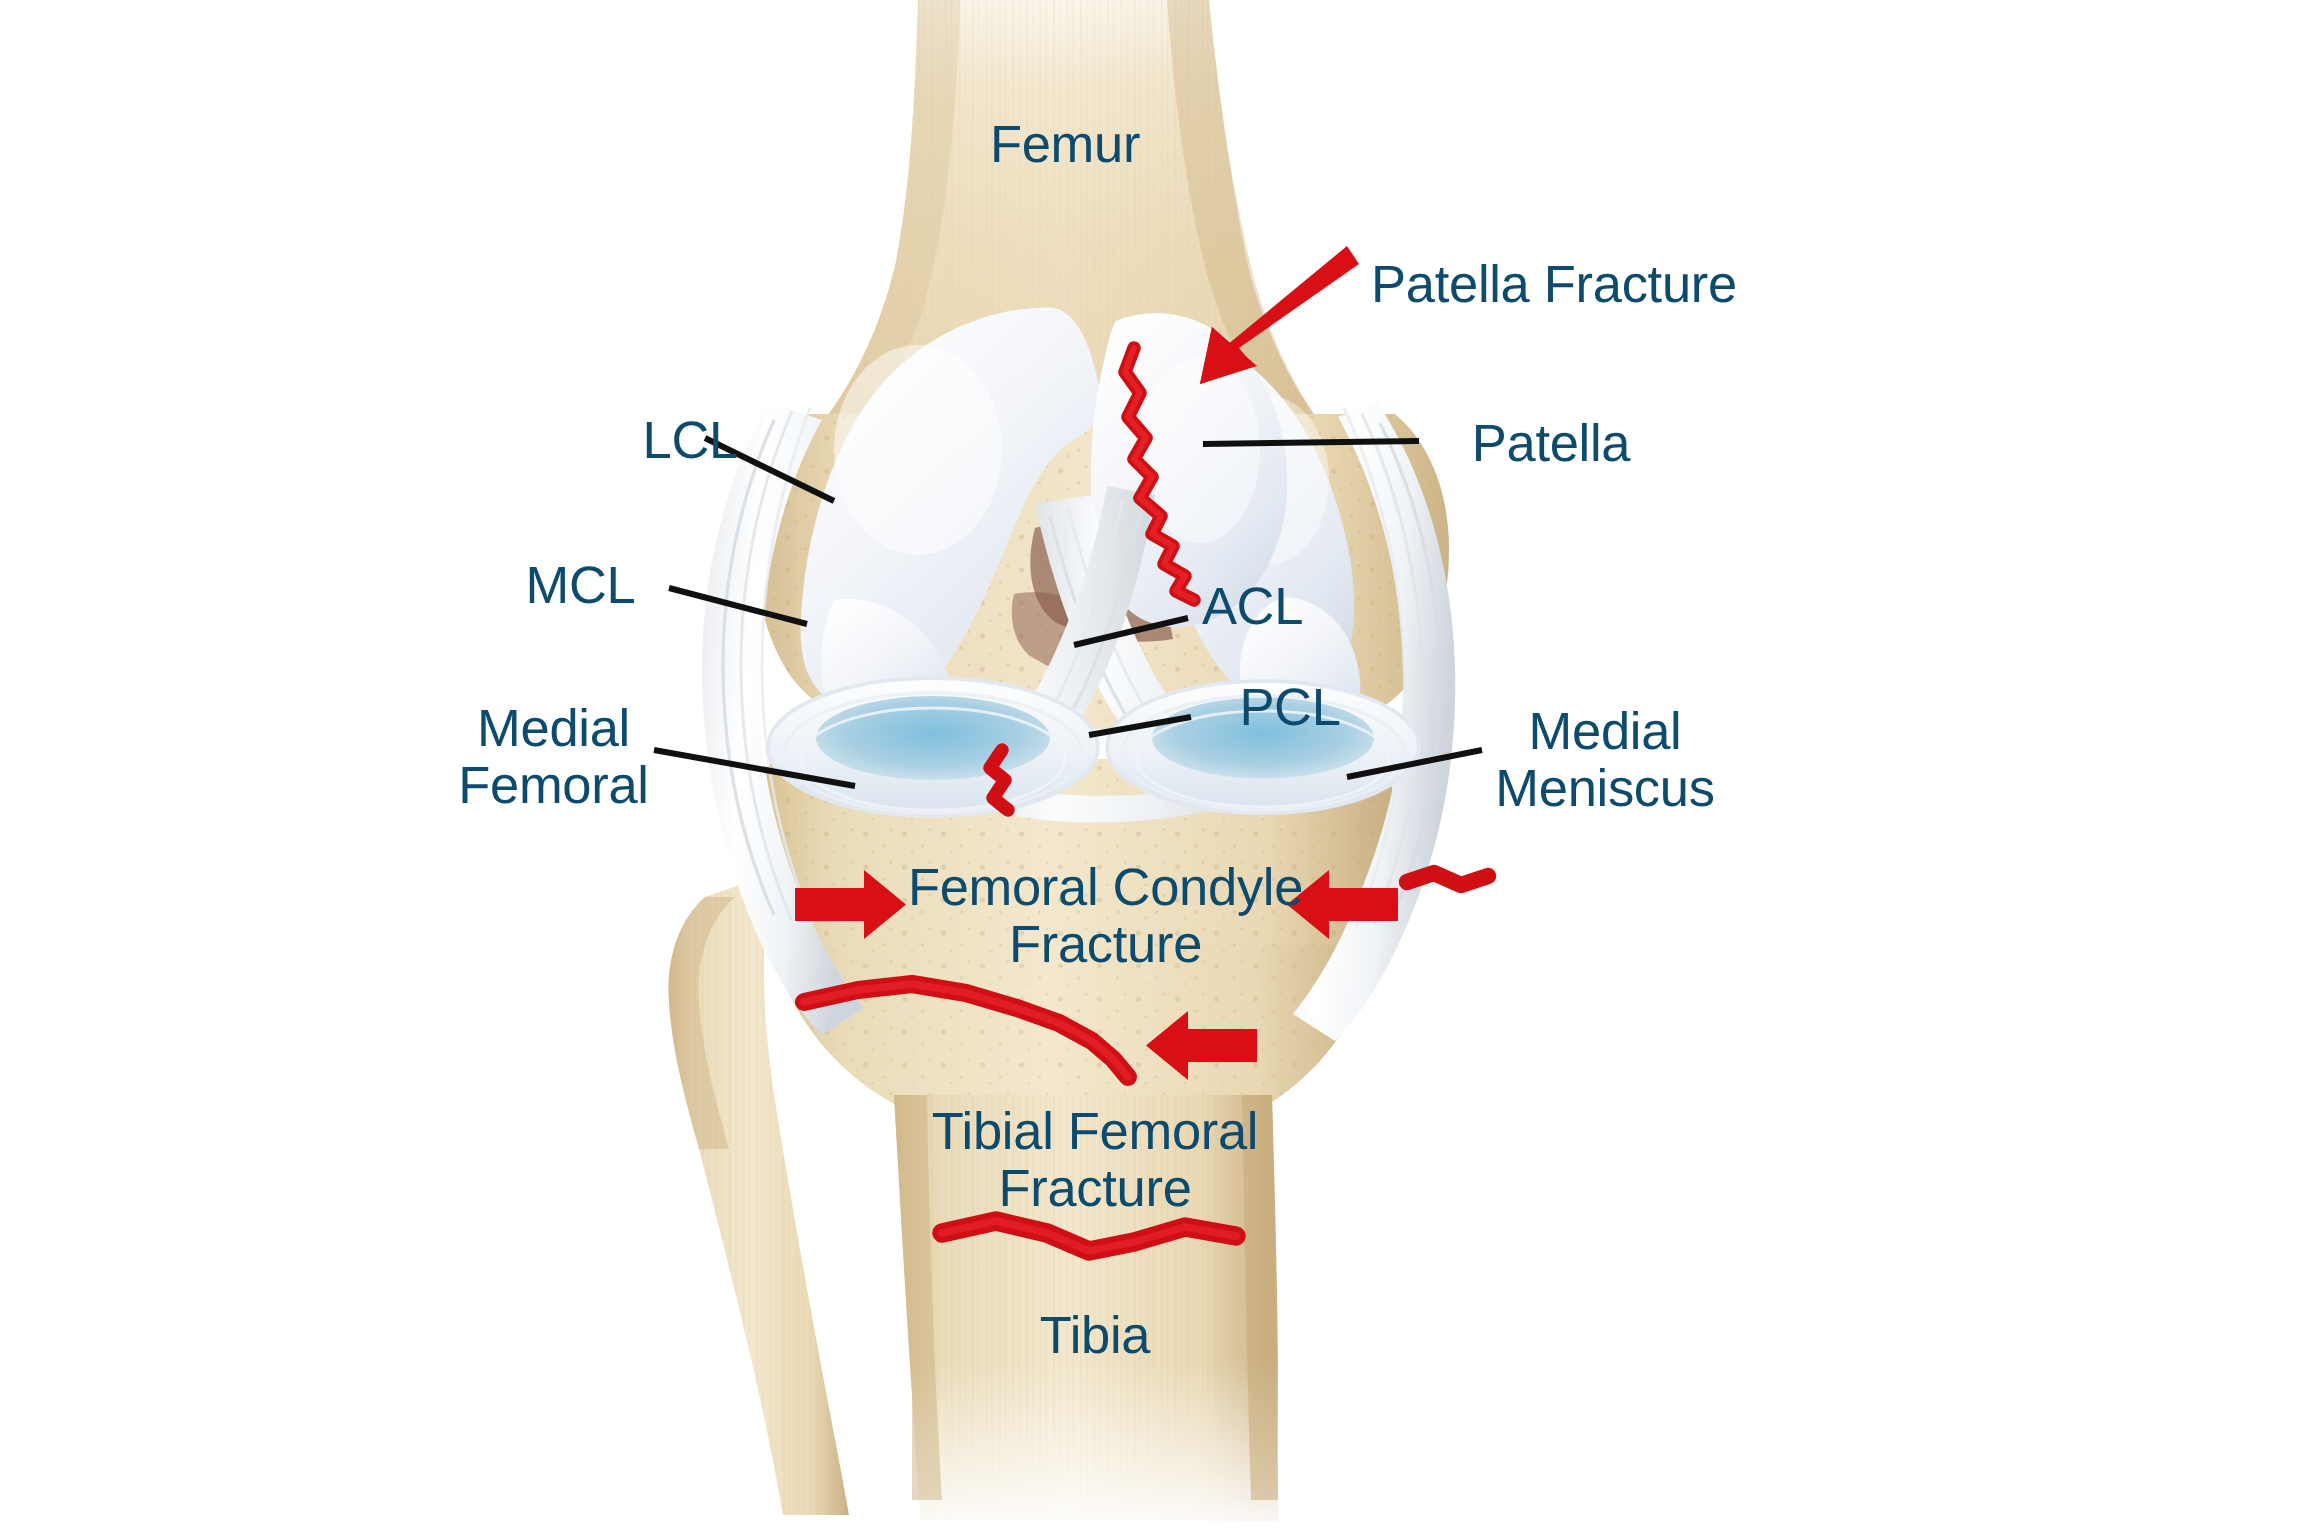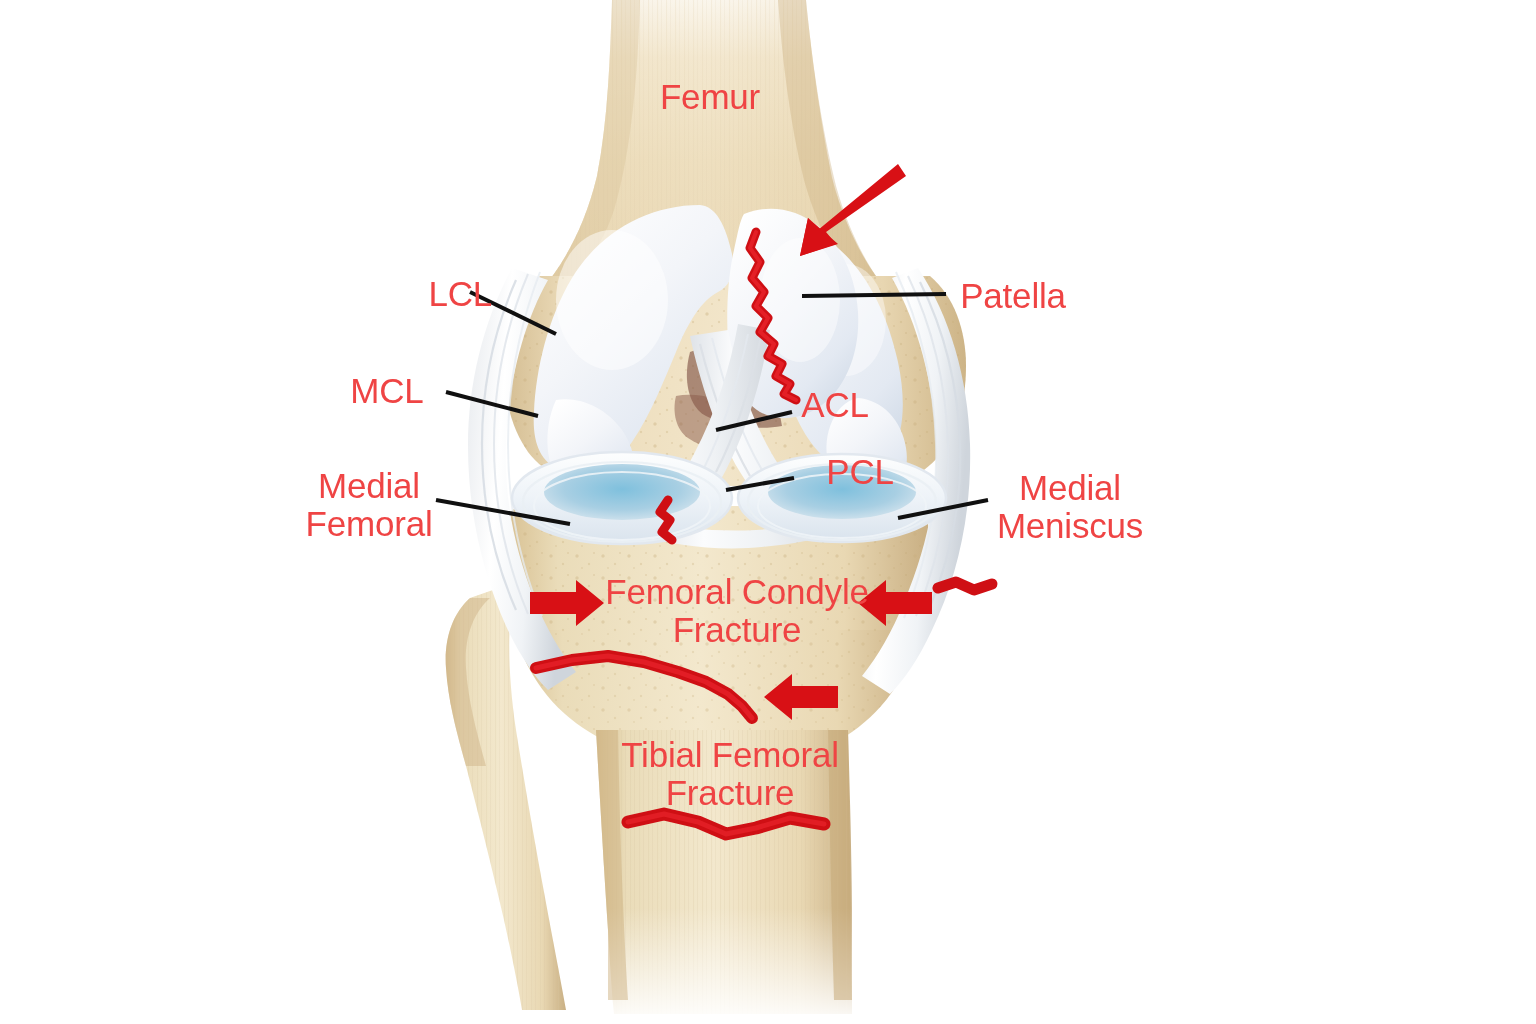--- a/index.html
+++ b/index.html
@@ -6,21 +6,21 @@
   #stage{
     position:relative;
     width:1536px;height:1024px;
     background:#ffffff;
     overflow:hidden;
     font-family:"Liberation Sans", sans-serif;
   }
   #art{position:absolute;left:0;top:0;width:1536px;height:1024px;}
   .lbl{
     position:absolute;
-    color:#ef4444;
+    color:#0c4a6e;
     font-family:"Liberation Sans", sans-serif;
     font-size:35px;
     line-height:1.08;
     white-space:pre;
     letter-spacing:-0.2px;
   }
   .lbl.ctr{text-align:center;}
 </style>
 </head>
 <body>
@@ -307,22 +307,23 @@
     <line x1="436" y1="500" x2="570" y2="524"></line>
     <line x1="946" y1="294" x2="802" y2="296"></line>
     <line x1="988" y1="500" x2="898" y2="518"></line>
     <line x1="792" y1="412" x2="716" y2="430"></line>
     <line x1="794" y1="478" x2="726" y2="490"></line>
   </g>
 </svg>
 
 <div class="lbl ctr" style="left:610px;  top:78px;  width:200px;">Femur</div>
 
-
-<div class="lbl ctr" style="left:933px;  top:277px; width:160px;">Patella</div>
+<div class="lbl ctr" style="left:906px;  top:171px; width:260px;">Patella Fracture</div>
+
+<div class="lbl ctr" style="left:954px;  top:277px; width:160px;">Patella</div>
 
 <div class="lbl ctr" style="left:372px;  top:275px; width:120px;text-align:right;">LCL</div>
 
 <div class="lbl ctr" style="left:327px;  top:372px; width:120px;">MCL</div>
 
 <div class="lbl ctr" style="left:775px;  top:386px; width:120px;">ACL</div>
 
 <div class="lbl ctr" style="left:800px;  top:453px; width:120px;">PCL</div>
 
 <div class="lbl ctr" style="left:244px;  top:467px; width:250px;">Medial
@@ -330,14 +331,15 @@
 
 <div class="lbl ctr" style="left:945px;  top:469px; width:250px;">Medial
 Meniscus</div>
 
 <div class="lbl ctr" style="left:577px;  top:573px; width:320px;">Femoral Condyle
 Fracture</div>
 
 <div class="lbl ctr" style="left:590px;  top:736px; width:280px;">Tibial Femoral
 Fracture</div>
 
+<div class="lbl ctr" style="left:640px;  top:872px; width:180px;">Tibia</div>
 
 </div>
 
 </body></html>

